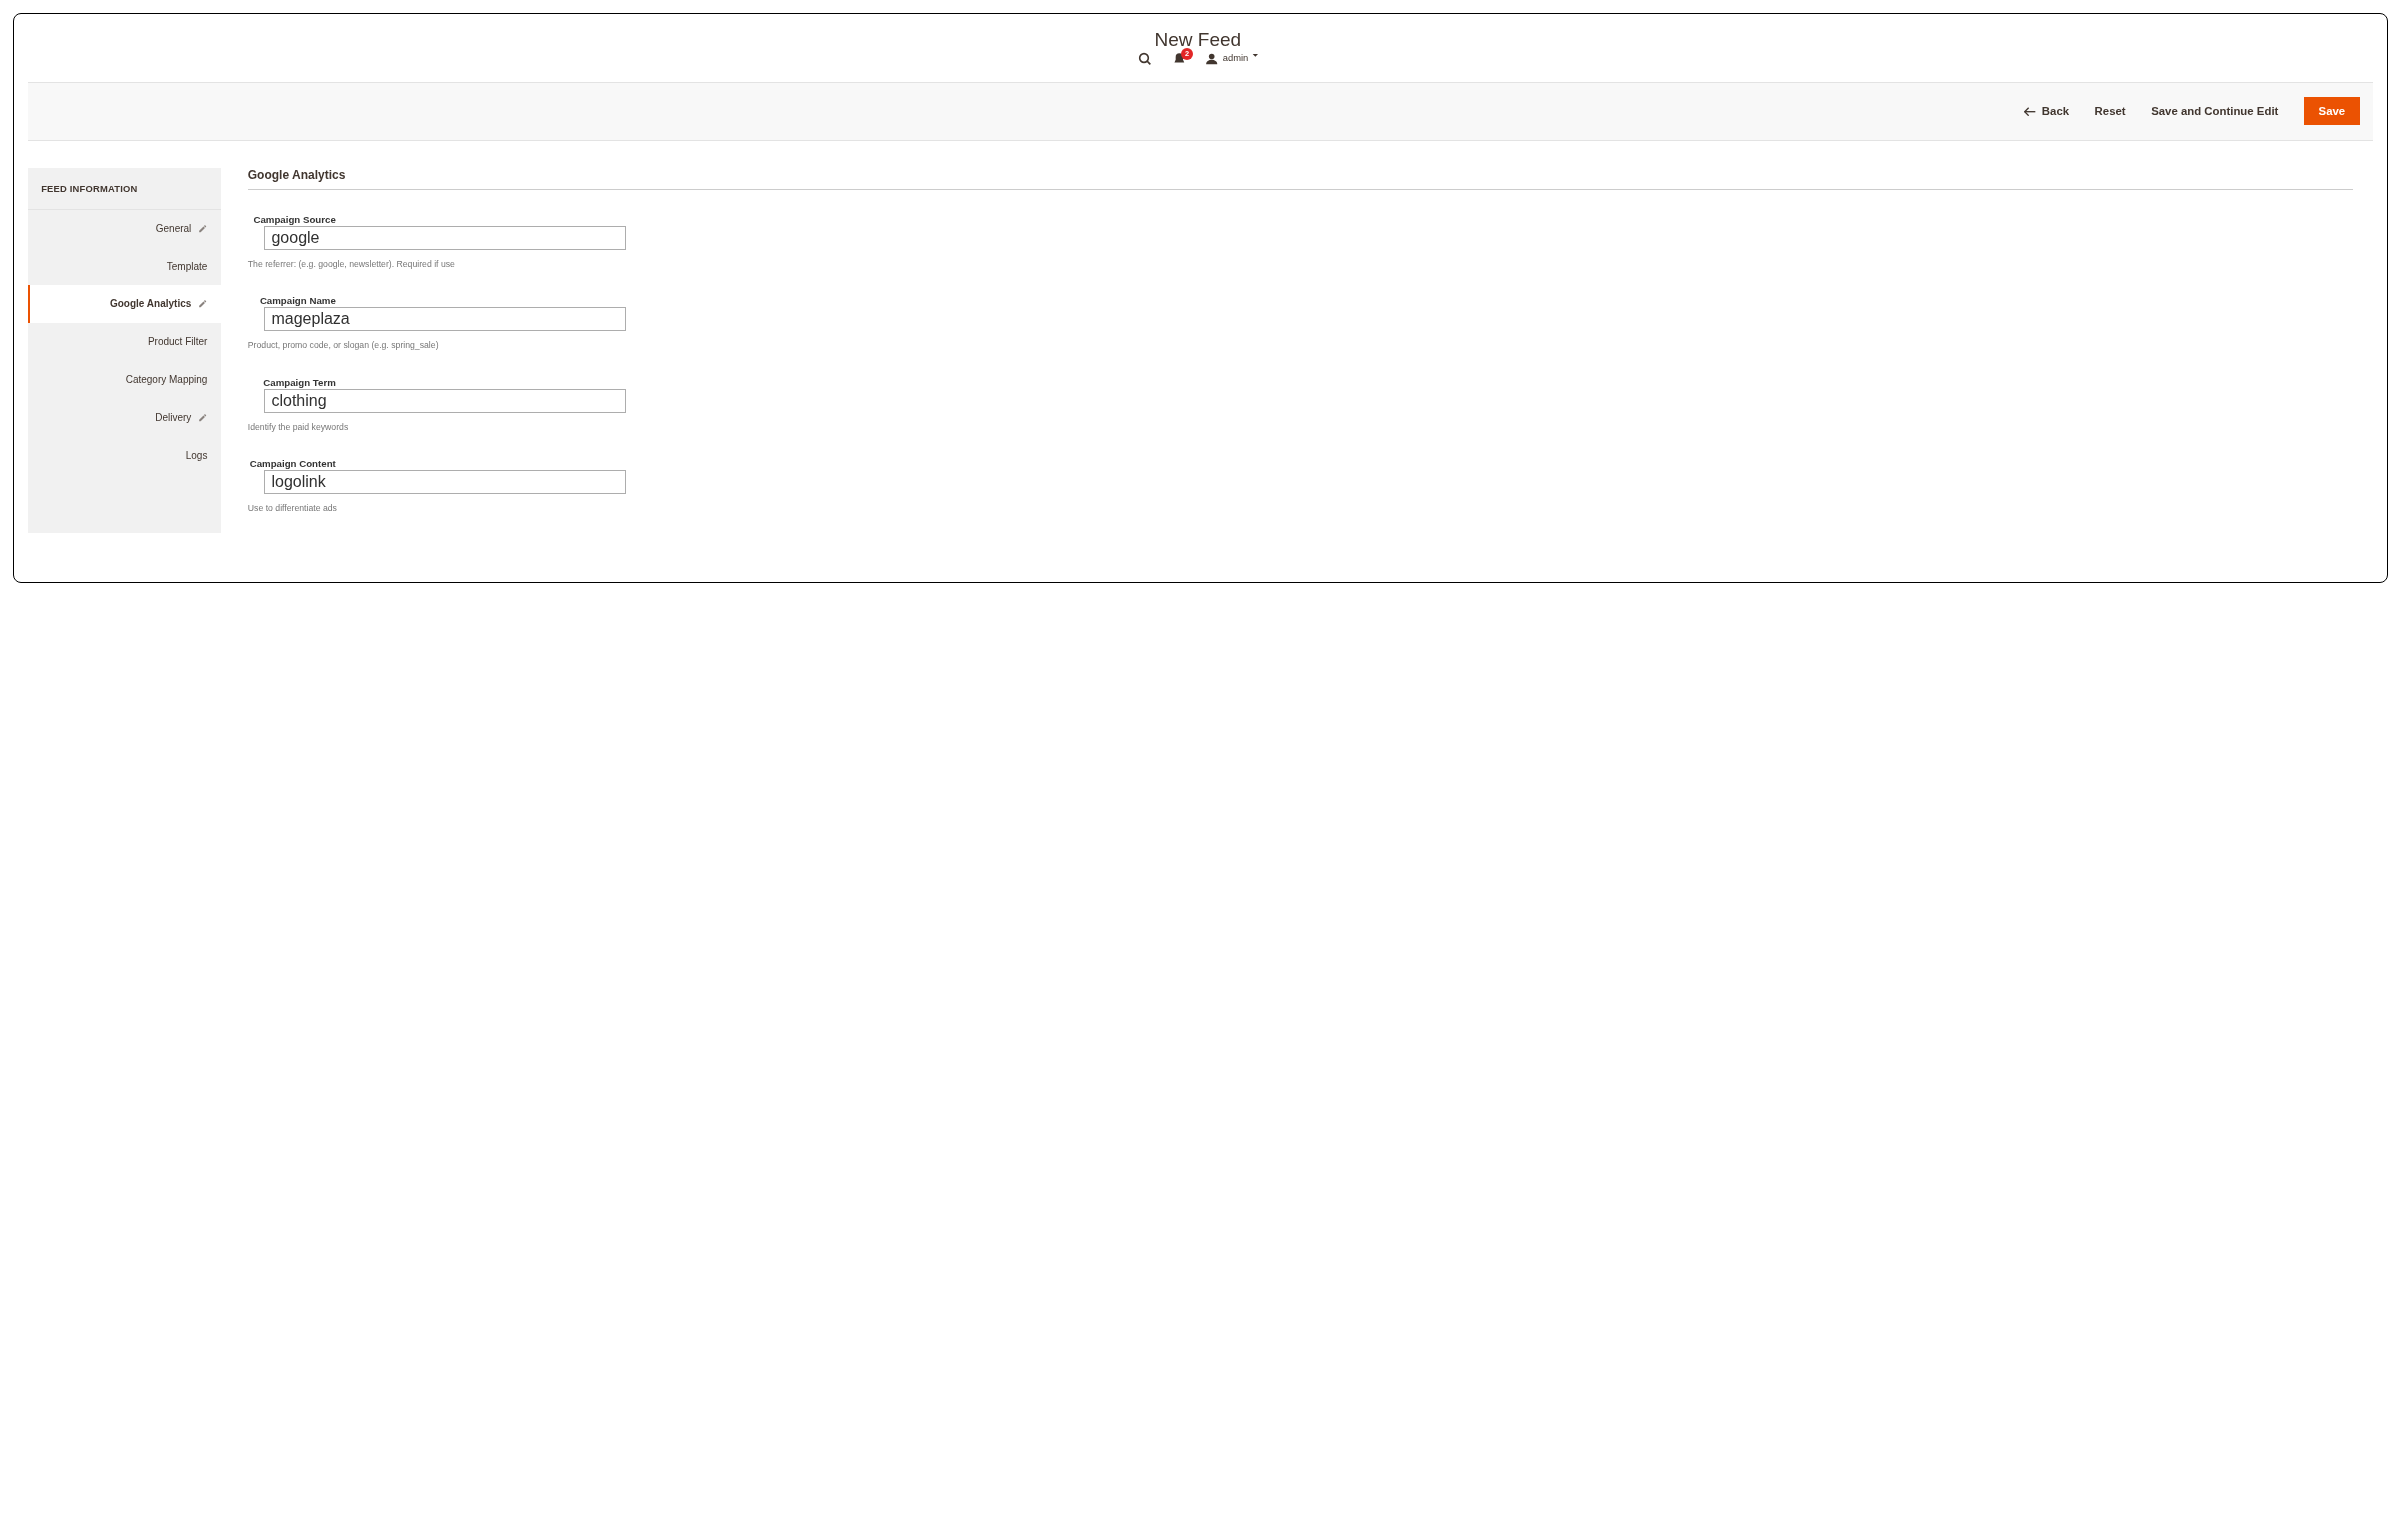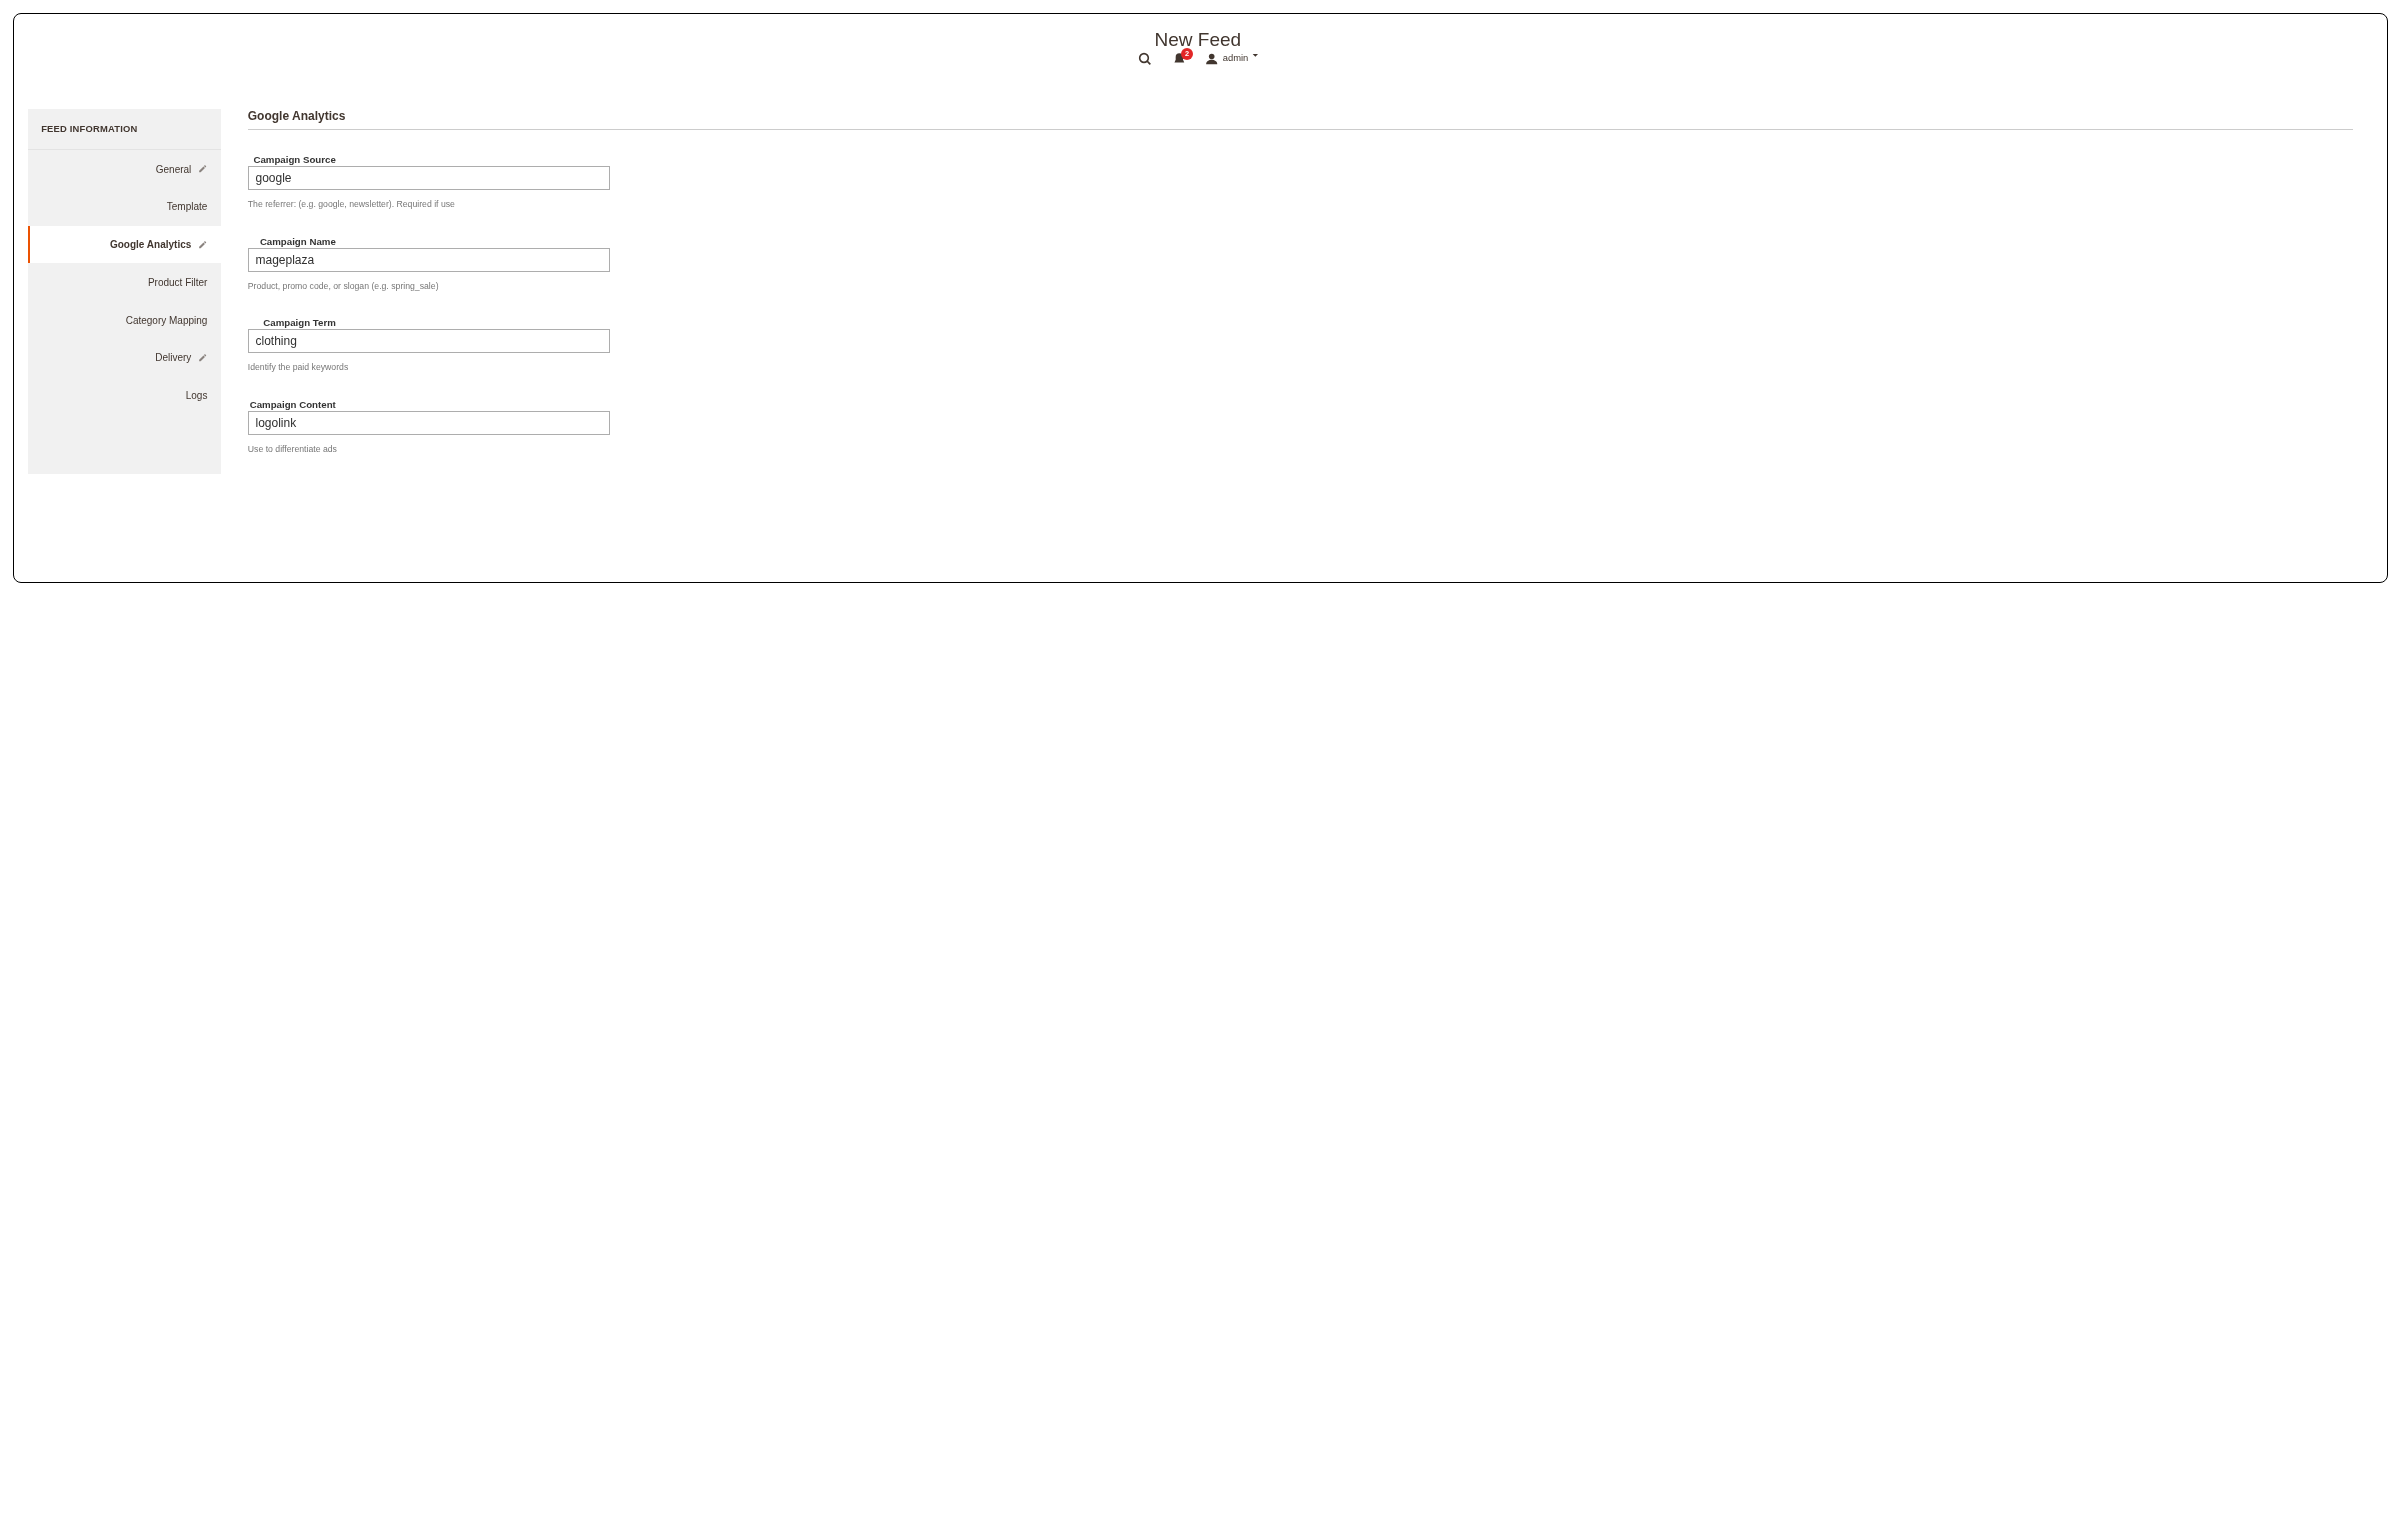--- a/index.html
+++ b/index.html
@@ -23,21 +23,21 @@
   .sidebar-header { padding: 14.7px 13.4px; font-size: 9.4px; font-weight: 700; color: #41362f; border-bottom: 0.7px solid #e3e3e3; letter-spacing: 0.2px; }
   .sidebar-item { padding: 13.4px 13.4px; font-size: 10px; color: #41362f; cursor: pointer; display: flex; align-items: center; gap: 6.7px; justify-content: flex-end; }
   .sidebar-item.active { background: #fff; border-left: 2px solid #eb5202; font-weight: 600; padding-left: 11.4px; }
 
   .main { flex: 1; padding-right: 20px; }
   .section-title { font-size: 12px; font-weight: 600; color: #41362f; padding-bottom: 6.7px; border-bottom: 0.7px solid #ccc; margin-bottom: 17.4px; }
 
   .field-row { display: flex; margin-bottom: 20px; flex-direction: column; }
   .field-label { width: 107px; text-align: right; padding-right: 19px; font-size: 9.7px; font-weight: 600; color: #333; padding-top: 5.4px; line-height: 1.35; }
   .field-input { flex: 1; max-width: 362px; }
-  .field-input input { width: 100%; height: 24px; border: 0.7px solid #adadad; padding: 0 6.7px; font-size: 12px; color: #303030; }
+  .field-input input { width: 100%; height: 24px; border: 0.7px solid #adadad; padding: 0 6.7px; font-size: 16px; color: #303030; margin-left: 16px; }
   .field-hint { font-size: 8.7px; color: #777; margin-top: 9px; }
 
   svg { display: block; }
 </style>
 </head>
 <body>
 
 <div class="frame">
 
   <div class="topbar">
@@ -61,20 +61,36 @@
             <path d="M2 22c0-5 5-8 10-8s10 3 10 8z"></path>
           </svg>
         <span>admin</span>
         <svg width="6.7" height="6.7" viewBox="0 0 10 10" fill="#41362f">
             <path d="M1 3l4 4 4-4z"></path>
           </svg>
       </div>
     </div>
   </div>
 
+  <div class="actionbar">
+    <div class="action-link">
+      <svg width="12" height="9.4" viewBox="0 0 18 14" fill="none" stroke="#41362f" stroke-width="2">
+          <line x1="17" y1="7" x2="1" y2="7"></line>
+          <polyline points="7 1 1 7 7 13"></polyline>
+        </svg>
+      <span>Back</span>
+    </div>
+    <div class="action-link">
+        <span>Reset</span>
+      </div>
+    <div class="action-link">
+        <span>Save and Continue Edit</span>
+      </div>
+    <div class="btn-primary"><span>Save</span></div>
+  </div>
 
   <div class="content">
 
     <div class="sidebar">
       <div class="sidebar-header">FEED INFORMATION</div>
 
       <div class="sidebar-item">
         <span>General</span>
         <svg width="9.4" height="9.4" viewBox="0 0 24 24" fill="#8a837f">
             <path d="M3 17.25V21h3.75L17.81 9.94l-3.75-3.75L3 17.25zM20.71 7.04a1 1 0 0 0 0-1.41l-2.34-2.34a1 1 0 0 0-1.41 0l-1.83 1.83 3.75 3.75 1.83-1.83z"></path>

